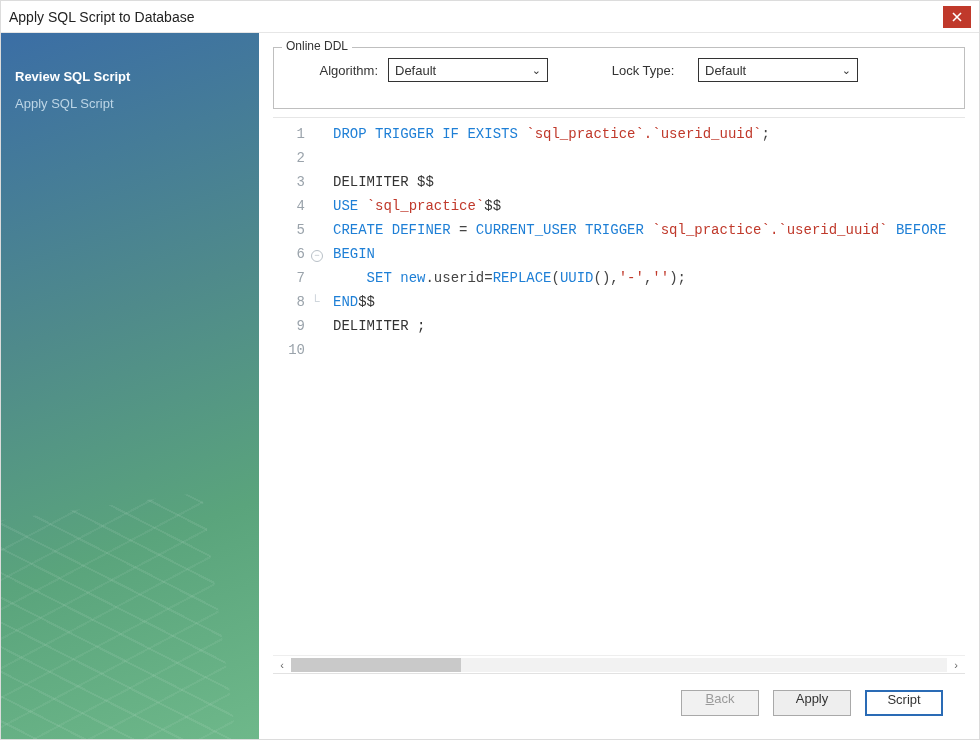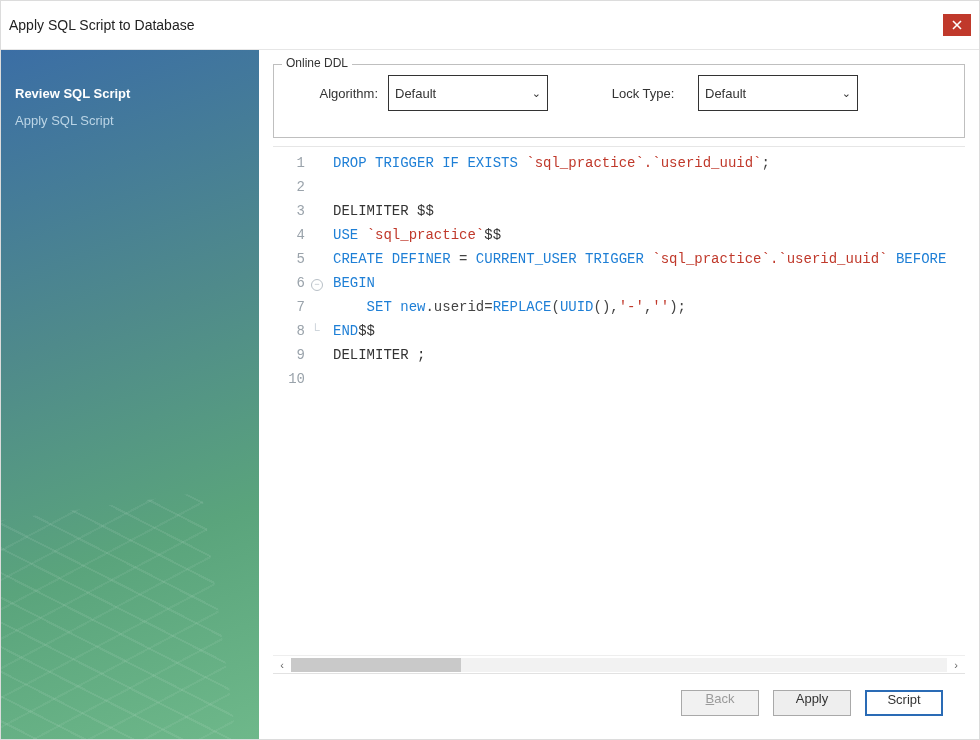--- a/index.html
+++ b/index.html
@@ -1,18 +1,18 @@
 <!DOCTYPE html>
 <html><head>
 <meta charset="utf-8">
 <style>
   * { box-sizing: border-box; }
   html, body { margin: 0; padding: 0; font-family: "Segoe UI", Tahoma, sans-serif; font-size: 13px; color: #333; }
   .window { width: 980px; height: 740px; background: #fff; display: flex; flex-direction: column; border: 1px solid #dcdcdc; position: relative; }
-  .titlebar { height: 49px; display: flex; align-items: center; padding: 4px 8px; border-bottom: 1px solid #e6e6e6; }
+  .titlebar { height: 32px; display: flex; align-items: center; padding: 4px 8px; border-bottom: 1px solid #e6e6e6; }
   .titlebar-title { font-size: 14px; color: #222; flex: 1; }
   .titlebar-close { width: 28px; height: 22px; background: #c0392b; color: #fff; display: flex; align-items: center; justify-content: center; font-size: 11px; cursor: pointer; }
   .titlebar-close svg { width: 10px; height: 10px; }
   .body { flex: 1; display: flex; min-height: 0; }
   .sidebar {
     width: 258px;
     background: linear-gradient(160deg, #3b6ea5 0%, #4f8a8b 40%, #5aa47c 70%, #6eb88a 100%);
     color: #d9e9f2;
     padding-top: 30px;
     position: relative;
@@ -32,21 +32,21 @@
   .side-item { padding: 6px 14px; font-size: 13px; cursor: pointer; }
   .side-item.active { color: #fff; font-weight: 600; }
   .side-item.inactive { color: #bcd5e6; }
   .main { flex: 1; display: flex; flex-direction: column; min-width: 0; padding: 14px 14px 8px 14px; }
   .main-heading { color: #2a6bb5; font-weight: 600; font-size: 15px; margin: 2px 0 40px 2px; }
   .fieldset { border: 1px solid #bfbfbf; padding: 10px 14px 26px 14px; position: relative; margin-bottom: 8px; }
   .fieldset-legend { position: absolute; top: -9px; left: 8px; background: #fff; padding: 0 4px; font-size: 12px; color: #333; }
   .ddl-row { display: flex; align-items: center; gap: 10px; }
   .ddl-label { width: 90px; text-align: right; }
   .ddl-label2 { width: 90px; text-align: center; margin-left: 40px; }
-  .select { width: 160px; height: 36px; border: 1px solid #333; background: #fff; display: flex; align-items: center; justify-content: space-between; padding: 0 6px; cursor: pointer; }
+  .select { width: 160px; height: 24px; border: 1px solid #333; background: #fff; display: flex; align-items: center; justify-content: space-between; padding: 0 6px; cursor: pointer; }
   .select .chev { font-size: 11px; color: #333; }
   .editor-wrap { flex: 1; min-height: 0; display: flex; flex-direction: column; border-top: 1px solid #e6e6e6; }
   .editor { flex: 1; overflow: hidden; font-family: Consolas, "Courier New", monospace; font-size: 14px; line-height: 24px; display: flex; }
   .gutter { width: 38px; text-align: right; color: #9aa3ab; padding: 4px 6px 4px 0; user-select: none; }
   .fold-col { width: 18px; padding-top: 4px; color: #b8c0c7; user-select: none; }
   .code { flex: 1; padding: 4px 0 4px 4px; white-space: pre; overflow: hidden; }
   .ln { height: 24px; }
   .kw { color: #1e7fd6; }
   .str { color: #c0392b; }
   .pn { color: #444; }

